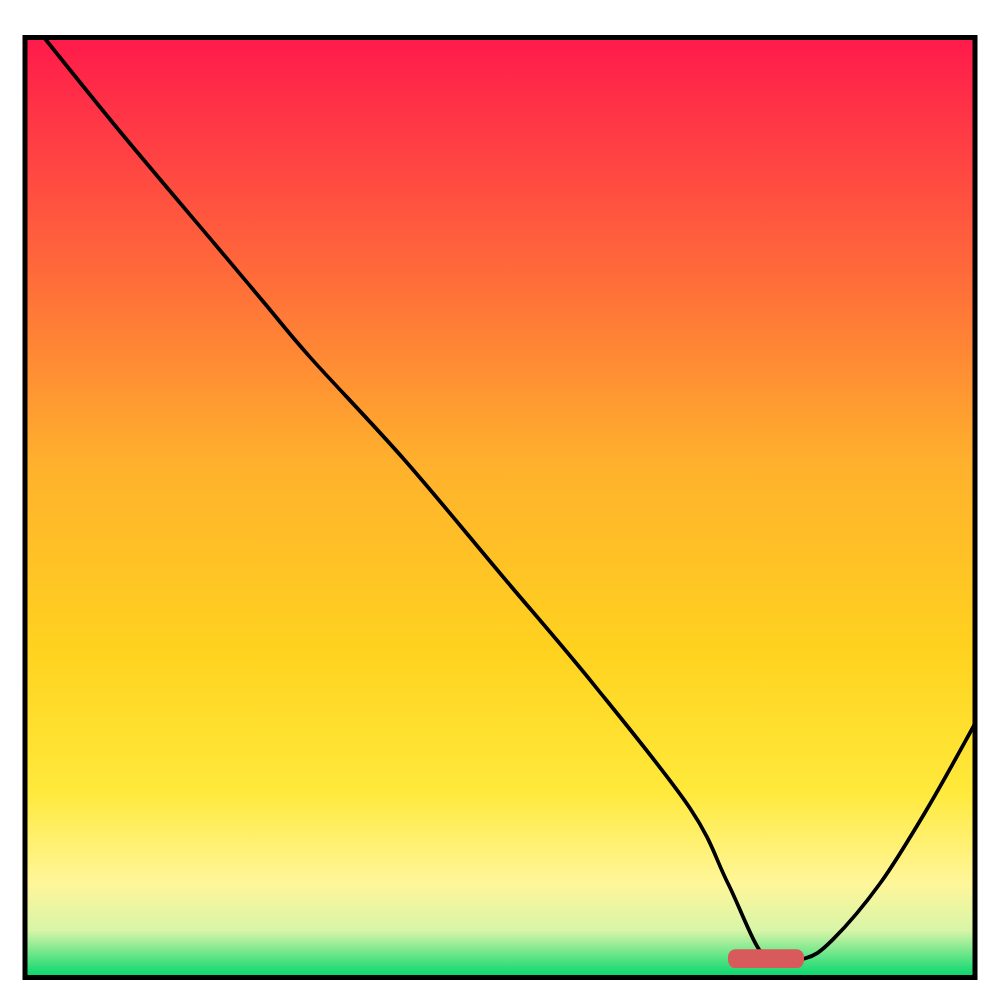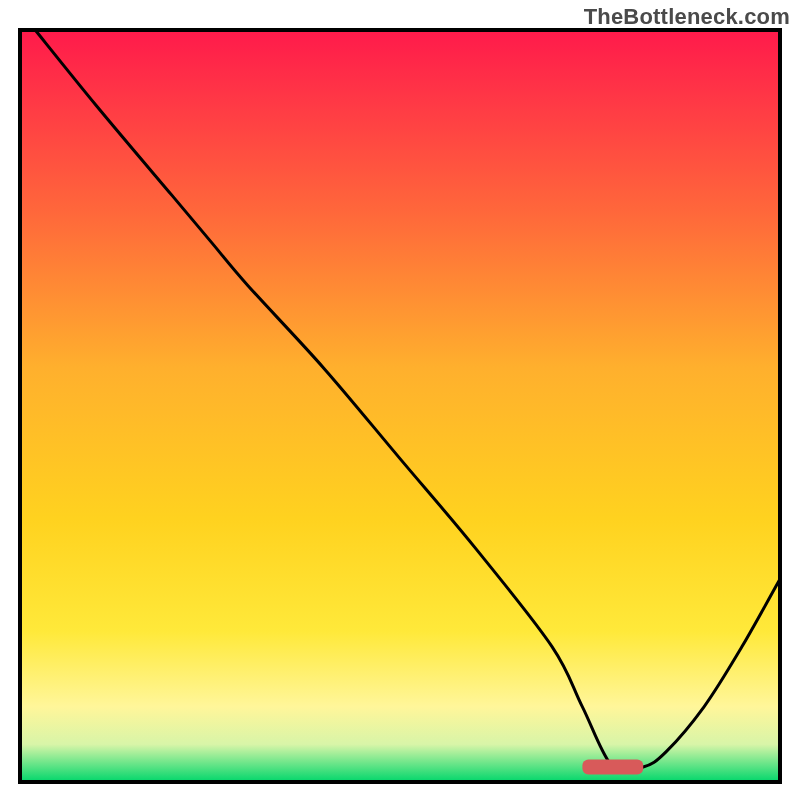--- a/index.html
+++ b/index.html
@@ -25,21 +25,20 @@
     letter-spacing: 0.2px;
   }
   svg {
     display: block;
   }
 </style>
 </head>
 <body>
 
 <div class="frame">
-  <div class="watermark">TheBottleneck.com</div>
   <svg id="chart-svg" width="800" height="800" viewBox="0 0 800 800">
     <defs>
       <linearGradient id="bg-grad" x1="0" y1="0" x2="0" y2="1">
         <stop id="g-top" offset="0%" stop-color="#ff1a4b"></stop>
         <stop offset="10%" stop-color="#ff3a45"></stop>
         <stop offset="25%" stop-color="#ff6a3a"></stop>
         <stop offset="45%" stop-color="#ffb02d"></stop>
         <stop id="g-mid" offset="65%" stop-color="#ffd21f"></stop>
         <stop offset="80%" stop-color="#ffe93a"></stop>
         <stop offset="90%" stop-color="#fff69a"></stop>

